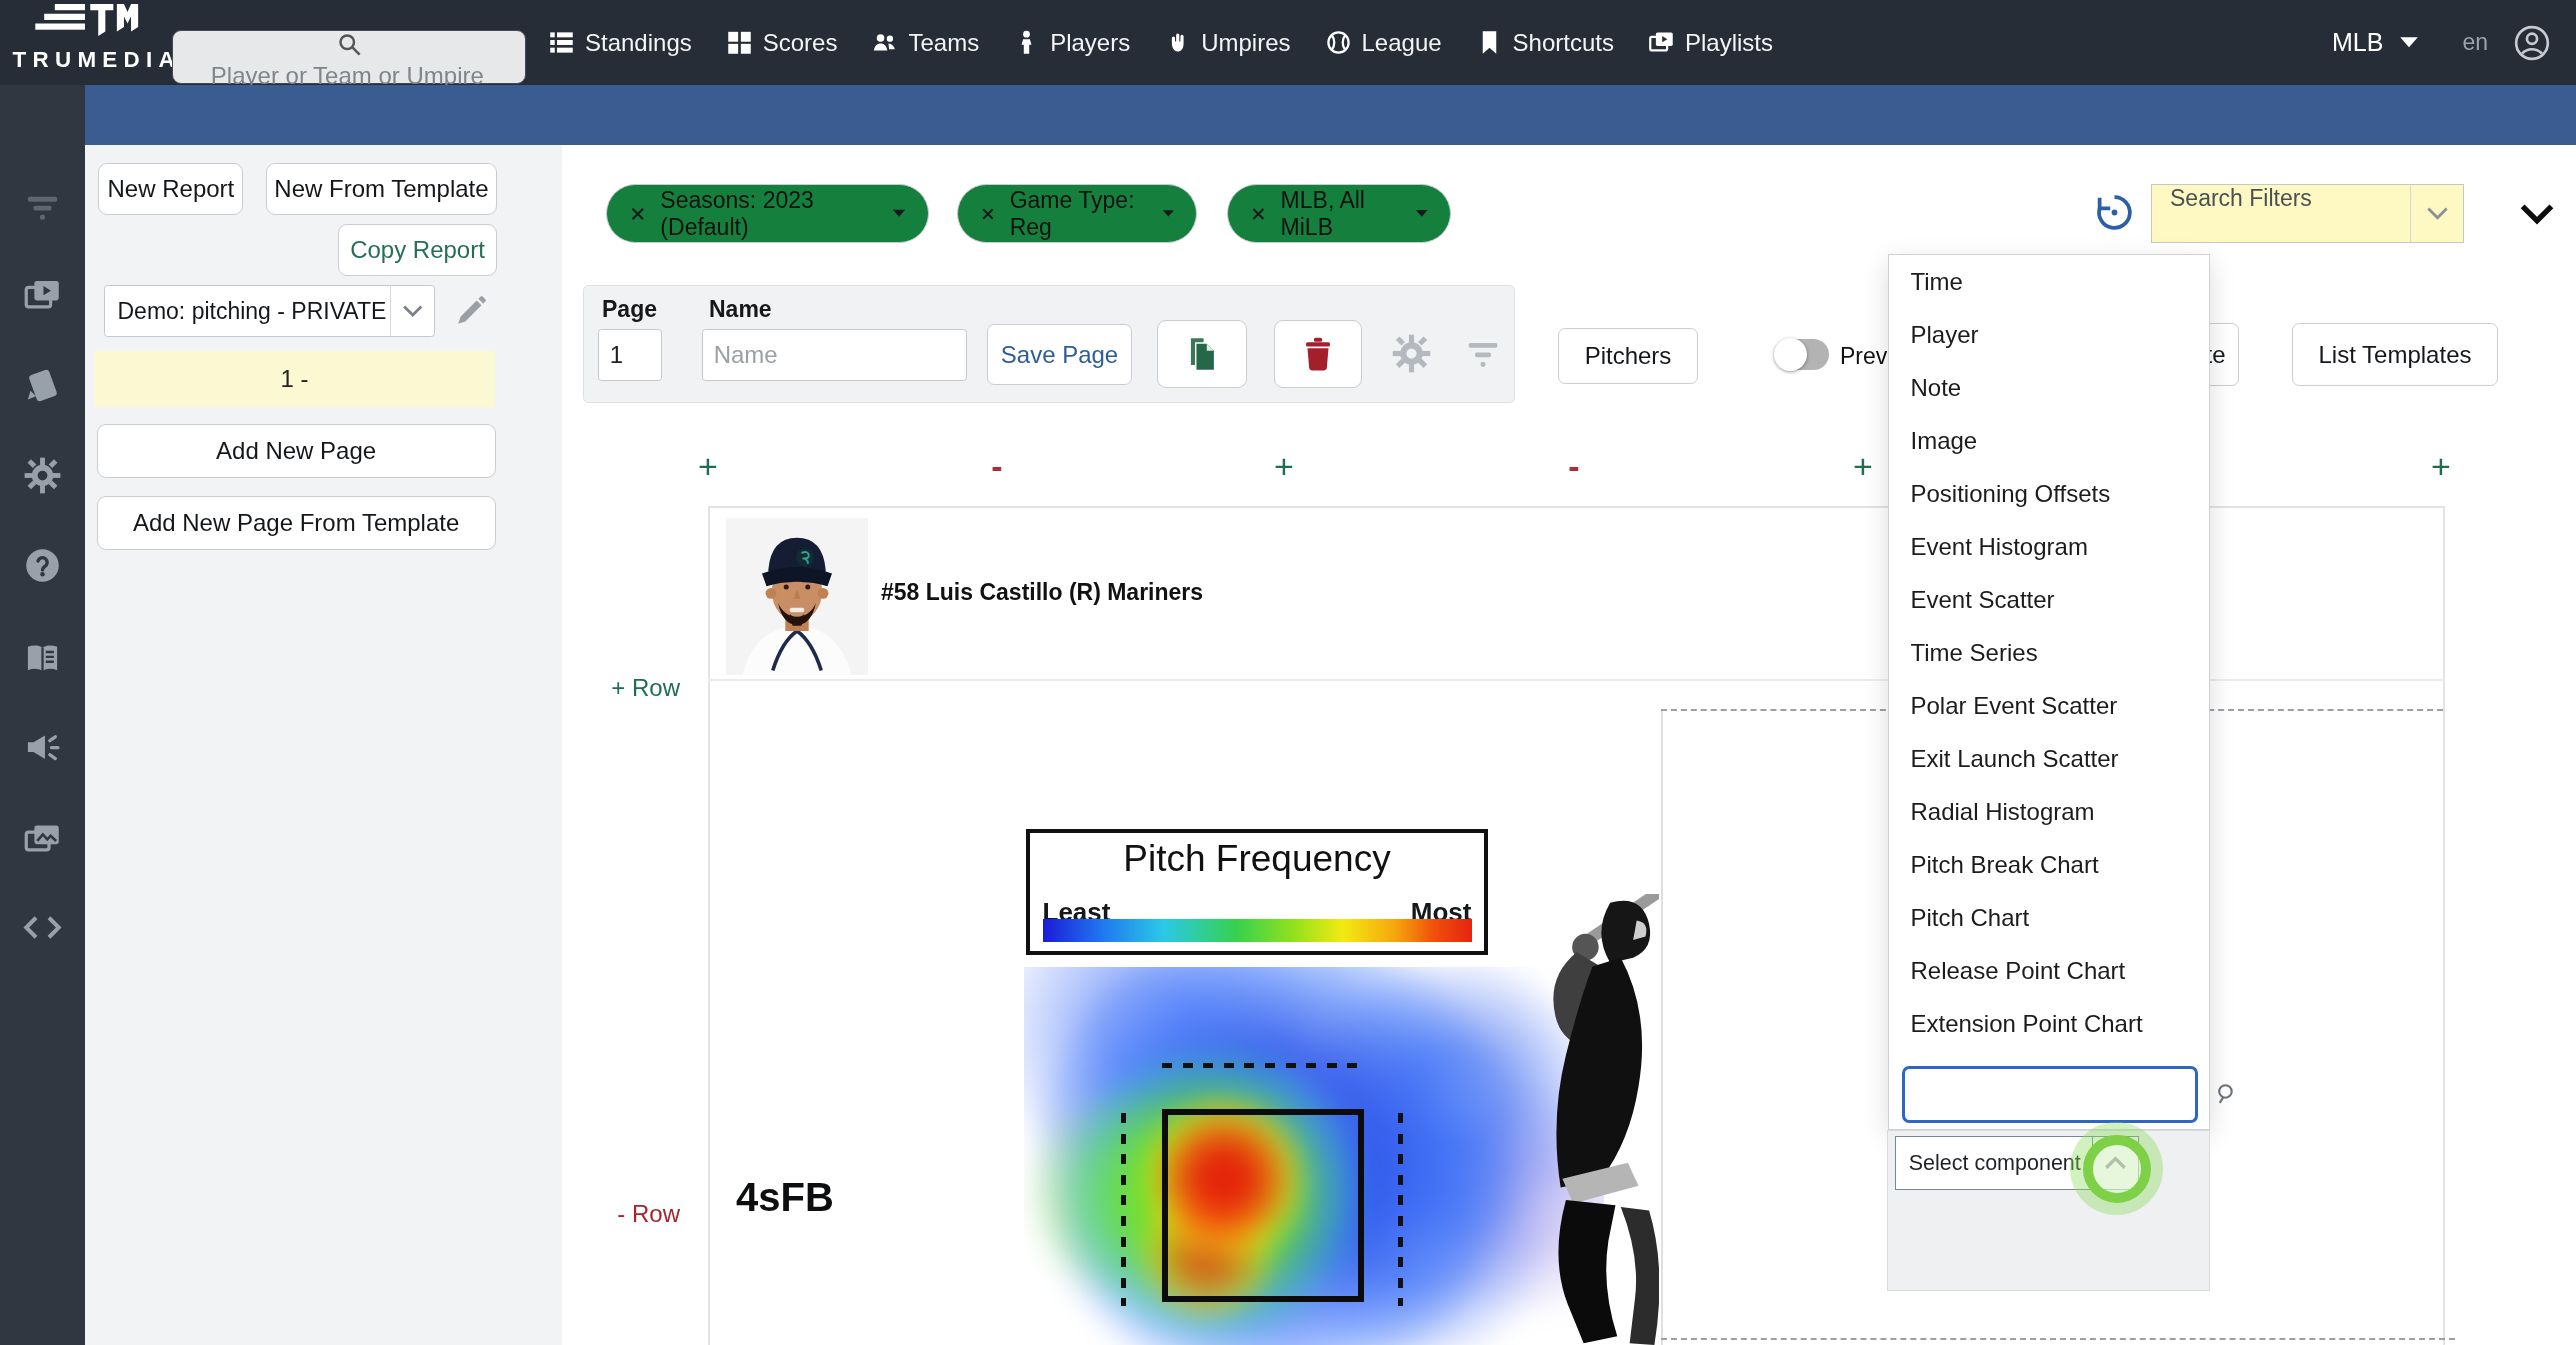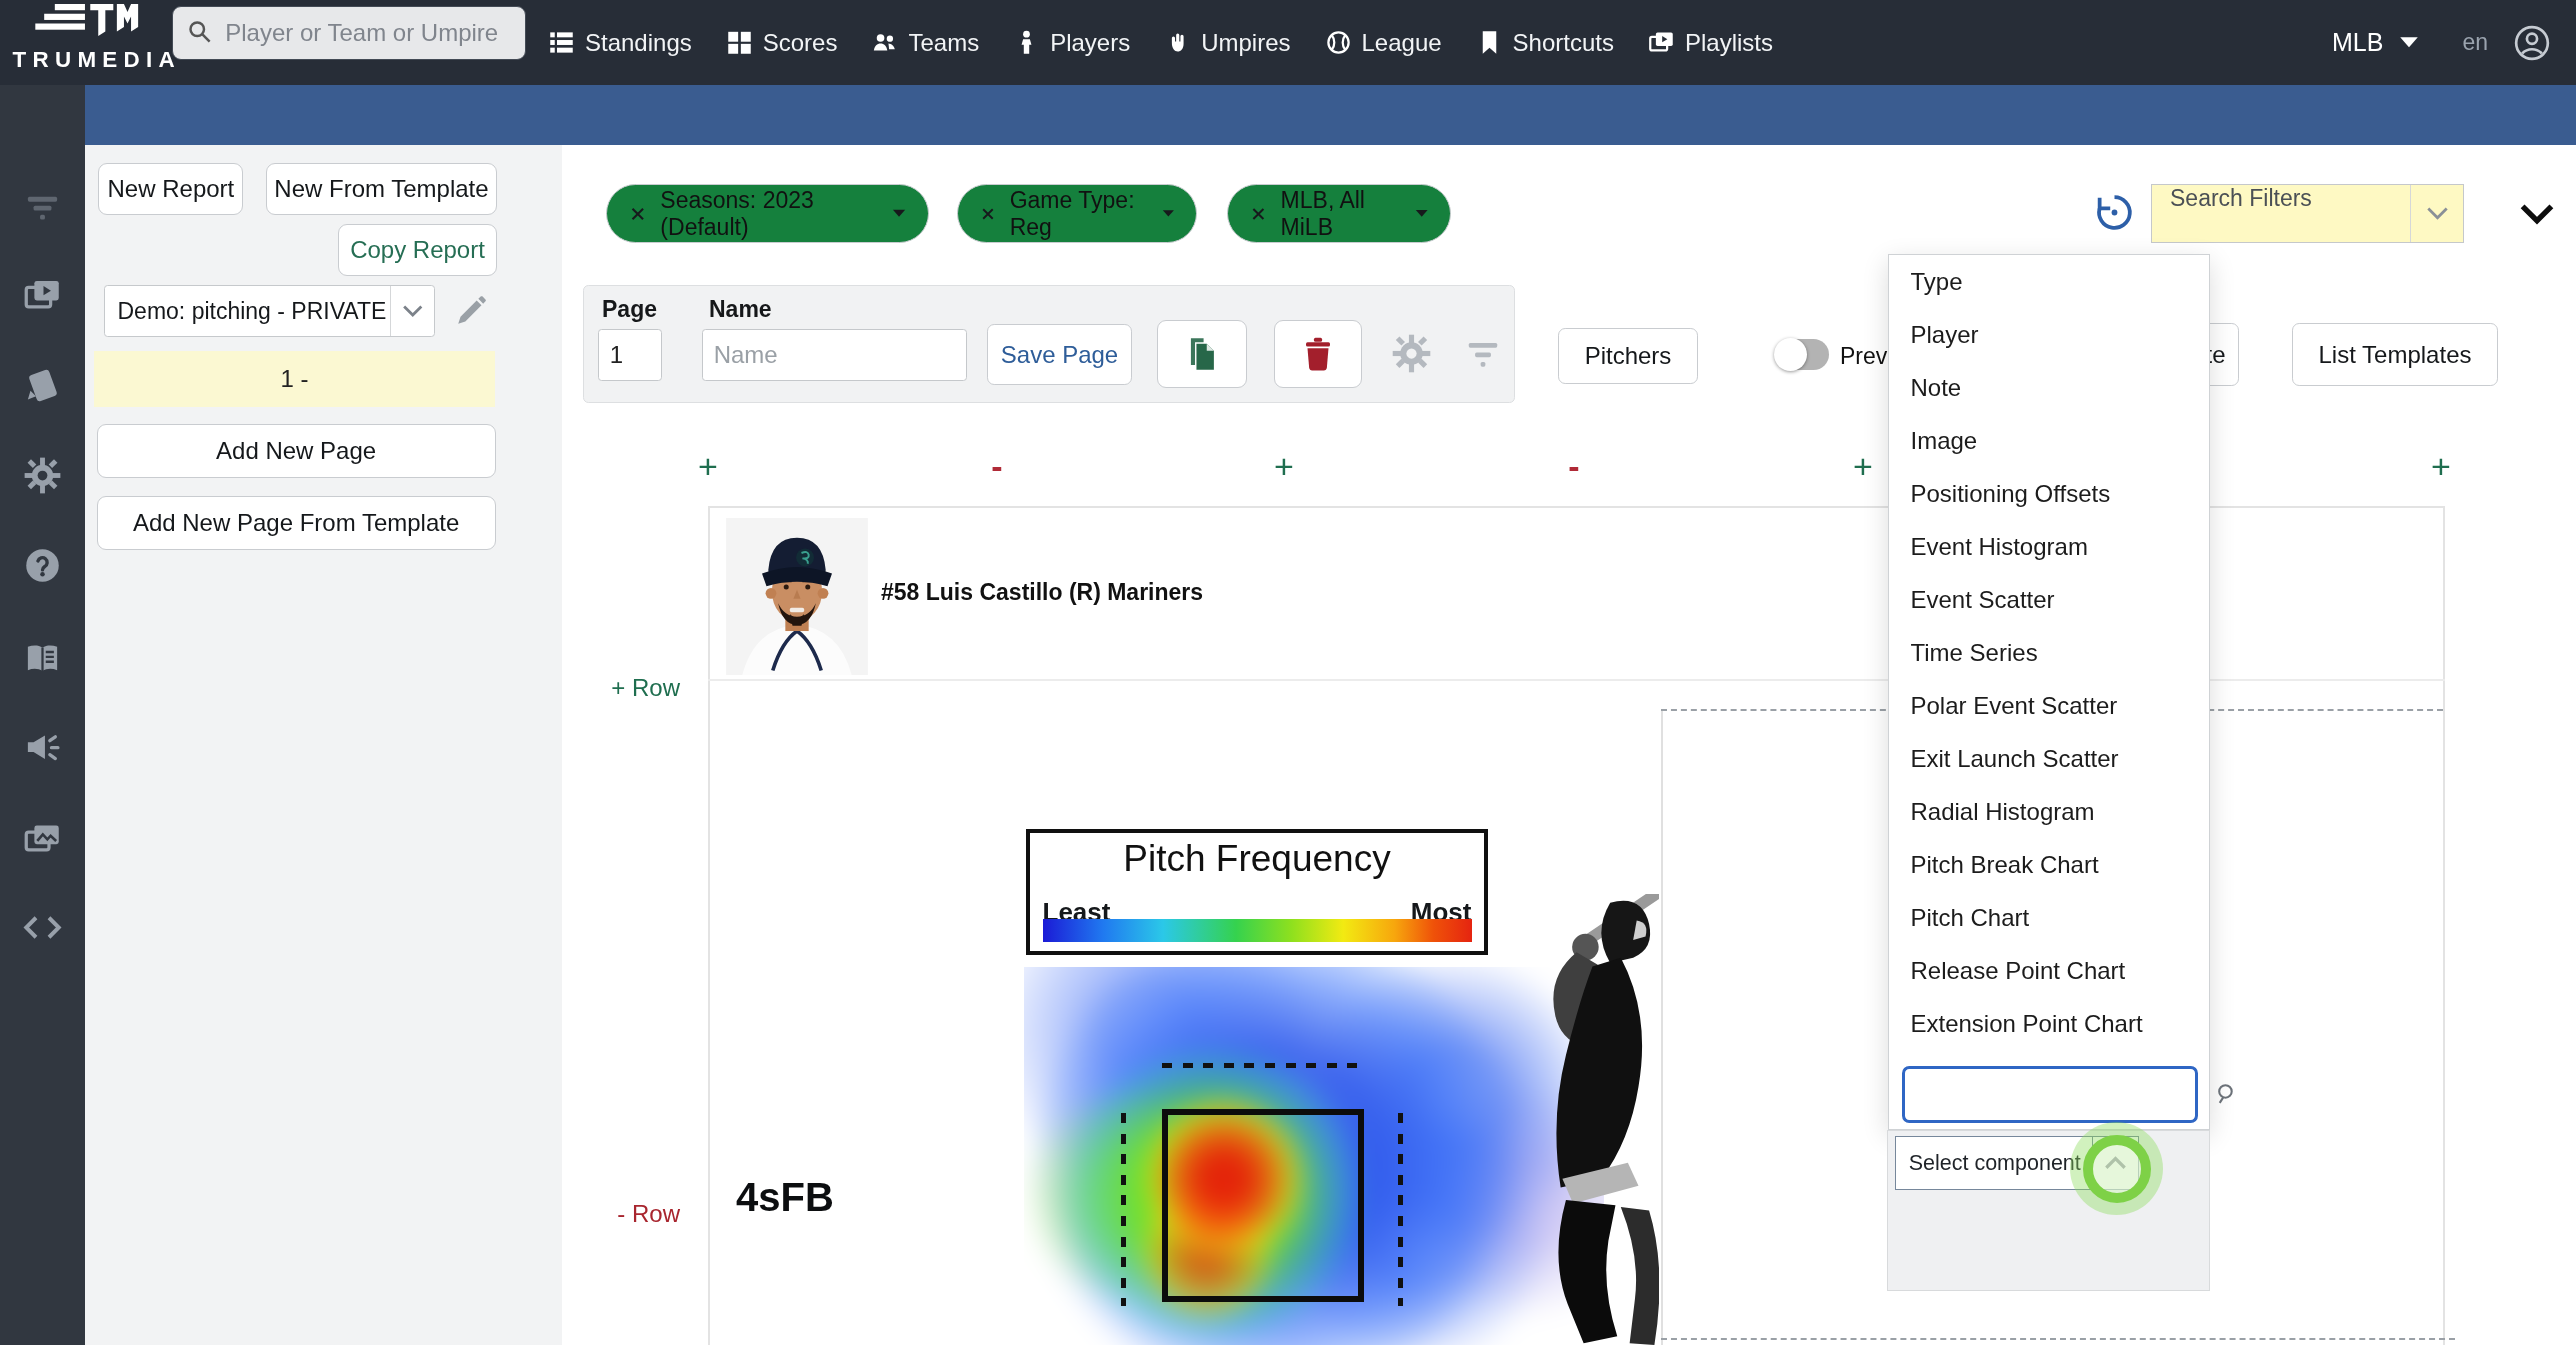--- a/index.html
+++ b/index.html
@@ -3,22 +3,22 @@
 <meta charset="utf-8">
 <style>
   html,body{margin:0;padding:0;background:#fff;}
   #stage{position:relative;width:2576px;height:1345px;overflow:hidden;background:#fff;
          font-family:"Liberation Sans","DejaVu Sans",sans-serif;color:#15181b;}
   .abs{position:absolute;}
   
   .topnav{left:0;top:0;width:2576px;height:85px;background:#272d37;display:flex;align-items:center;}
   .brand{position:absolute;left:12.5px;top:3.6px;width:152px;text-align:center;}
   .brand-text{color:#fff;font-weight:bold;font-size:22.4px;letter-spacing:6.3px;margin-top:1.8px;}
-  .navsearch{position:absolute;left:172px;top:6px;width:354px;height:54px;background:#e7e8ea;
-             border:1.8px solid #434a55;border-radius:9px;display:flex;align-items:center;padding:0 12.5px;box-sizing:border-box;}
+  .navsearch{position:absolute;left:172px;top:30px;width:354px;height:54px;background:#e7e8ea;
+             border:1.8px solid #434a55;border-radius:9px;display:flex;align-items:center;padding:0 12.5px;box-sizing:border-box;flex-direction:column;}
   .navsearch input{border:none;background:transparent;outline:none;font-size:24px;margin-left:10.7px;width:287px;
                    font-family:inherit;color:#333;}
   .navsearch input::placeholder{color:#80858d;}
   .mainnav{position:absolute;left:548px;top:0;height:85px;display:flex;align-items:center;gap:34px;}
   .nav-item{display:flex;align-items:center;gap:10px;color:#f2f4f6;font-size:24px;cursor:pointer;}
   .nav-item svg{width:27px;height:27px;}
   .topright{position:absolute;right:25px;top:0;height:85px;display:flex;align-items:center;}
   .leaguesel{color:#fff;font-size:25px;display:flex;align-items:center;gap:16px;}
   .lang{color:#9aa3ae;font-size:23px;margin-left:43px;}
   .avatar{margin-left:25px;width:38px;height:38px;}
@@ -476,21 +476,21 @@
       <path d="M108 66q-34 28-24 72q6 26 30 34l32-28q-26-30-14-64z" fill="#3f3f3f"></path>
       <path d="M158 72q34 64 20 146q-10 62-42 104l-46 10q-12-78 6-150q16-64 30-100z" fill="#101010"></path>
       <path d="M92 322l74-18 12 26-74 20z" fill="#b5b5b5"></path>
       <path d="M96 346q-18 66 2 118l18 44 38-8q-18-56-10-108l8-40z" fill="#0b0b0b"></path>
       <path d="M158 354q22 56 16 104l-6 50 28 2q14-86-6-152z" fill="#2c2c2c"></path>
     </svg>
   </span>
   <span class="ptype">4sFB</span>
 
   <div class="menu">
-    <div class="menu-item">Type</div>
+    <div class="menu-item">Time</div>
     <div class="menu-item">Player</div>
     <div class="menu-item">Note</div>
     <div class="menu-item">Image</div>
     <div class="menu-item">Positioning Offsets</div>
     <div class="menu-item">Event Histogram</div>
     <div class="menu-item">Event Scatter</div>
     <div class="menu-item">Time Series</div>
     <div class="menu-item">Polar Event Scatter</div>
     <div class="menu-item">Exit Launch Scatter</div>
     <div class="menu-item">Radial Histogram</div>

